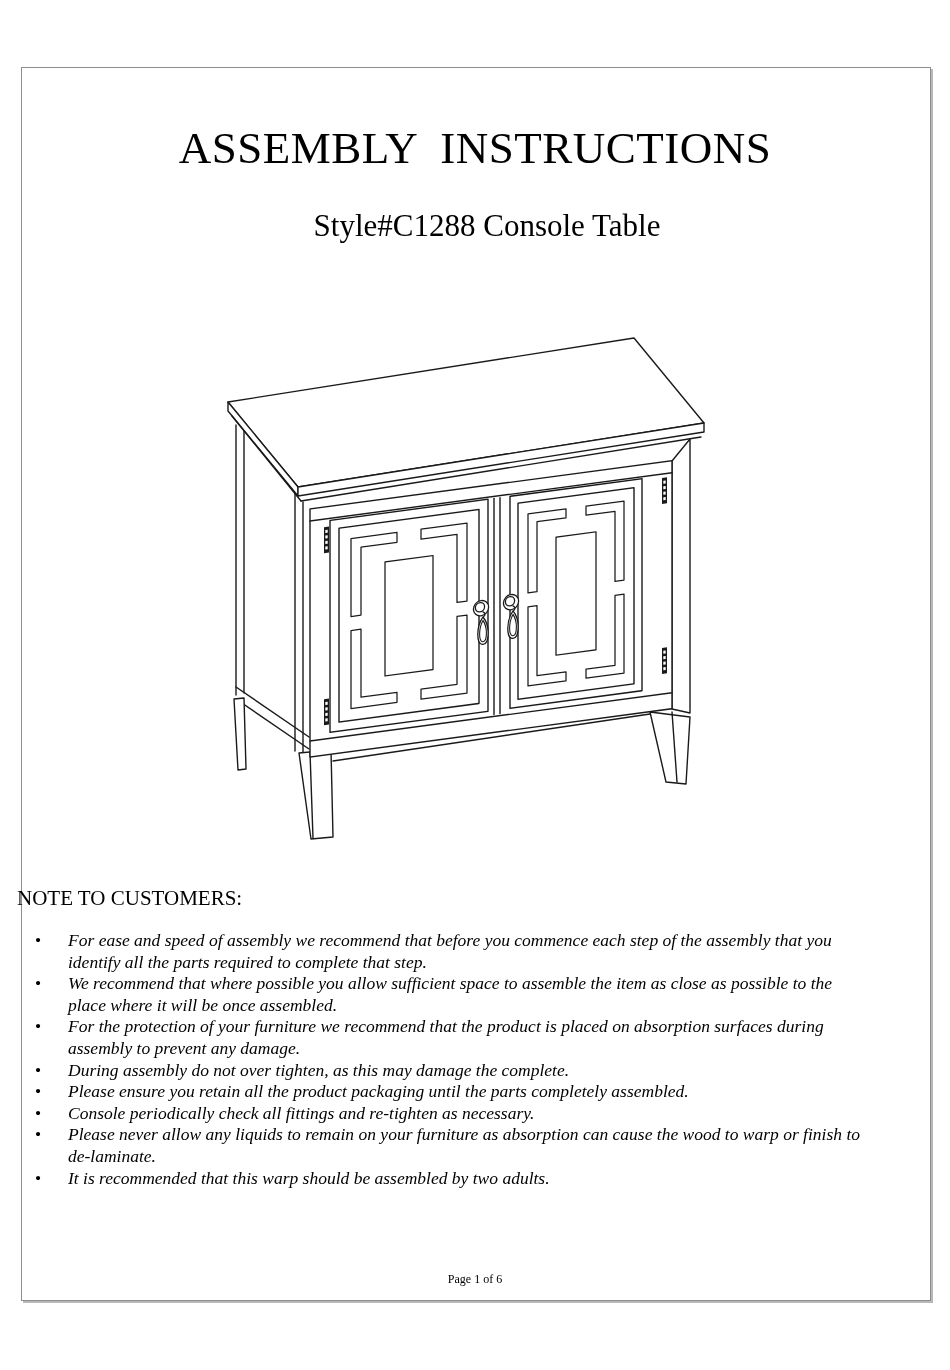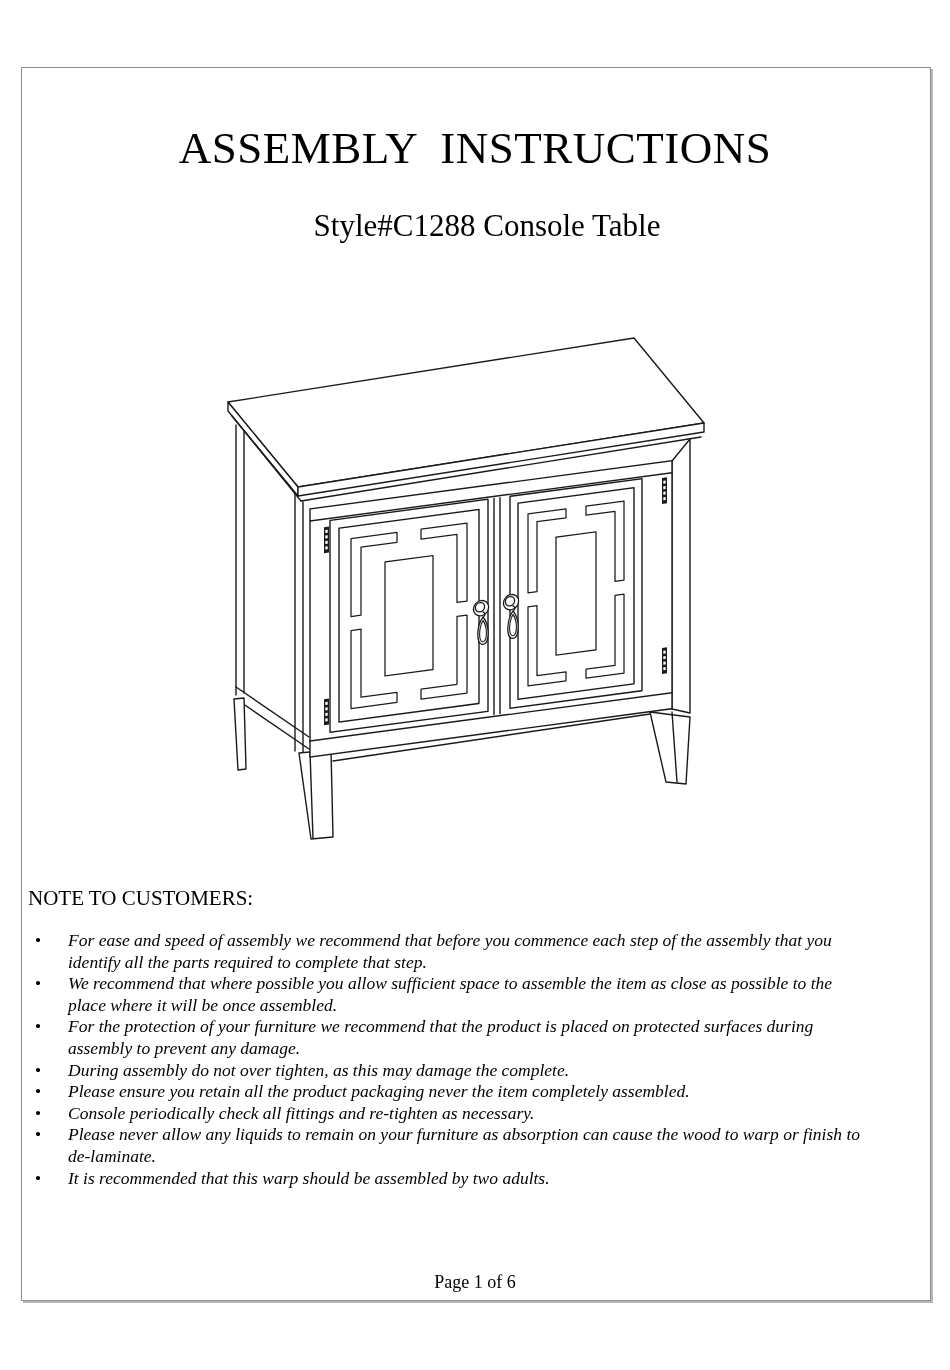--- a/index.html
+++ b/index.html
@@ -17,31 +17,31 @@
   }
   .title{
     position:absolute;top:122px;left:0;width:950px;
     text-align:center;font-size:45px;white-space:pre;letter-spacing:.5px;
   }
   .subtitle{
     position:absolute;top:208px;left:12px;width:950px;
     text-align:center;font-size:31px;
   }
   .figure{position:absolute;left:213px;top:332px;width:500px;height:535px;}
-  .note-heading{position:absolute;left:28px;top:886px;font-size:21px;}
+  .note-heading{position:absolute;left:17px;top:886px;font-size:21px;}
   .bullets{
     position:absolute;left:35px;top:930px;width:888px;
     font-size:17.5px;line-height:21.6px;
   }
   .bullet{display:flex;}
   .bullet .m{flex:0 0 33px;width:33px;}
   .bullet .t{white-space:pre-line;flex:1 1 auto;font-style:italic;}
   .footer{
     position:absolute;top:1272px;left:0;width:950px;
-    text-align:center;font-size:18px;
+    text-align:center;font-size:12px;
   }
   svg line, svg path, svg rect, svg circle{vector-effect:none;}
 </style>
 </head>
 <body>
 
 <div class="page-border"></div>
 
 <div class="title">ASSEMBLY  INSTRUCTIONS</div>
 <div class="subtitle">Style#C1288 Console Table</div>
@@ -171,30 +171,30 @@
     <div class="t">For ease and speed of assembly we recommend that before you commence each step of the assembly that you
 identify all the parts required to complete that step.</div>
   </div>
   <div class="bullet">
     <span class="m">•</span>
     <div class="t">We recommend that where possible you allow sufficient space to assemble the item as close as possible to the
 place where it will be once assembled.</div>
   </div>
   <div class="bullet">
     <span class="m">•</span>
-    <div class="t">For the protection of your furniture we recommend that the product is placed on protected surfaces during
+    <div class="t">For the protection of your furniture we recommend that the product is placed on absorption surfaces during
 assembly to prevent any damage.</div>
   </div>
   <div class="bullet">
     <span class="m">•</span>
     <div class="t">During assembly do not over tighten, as this may damage the complete.</div>
   </div>
   <div class="bullet">
     <span class="m">•</span>
-    <div class="t">Please ensure you retain all the product packaging never the item completely assembled.</div>
+    <div class="t">Please ensure you retain all the product packaging until the parts completely assembled.</div>
   </div>
   <div class="bullet">
     <span class="m">•</span>
     <div class="t">Console periodically check all fittings and re-tighten as necessary.</div>
   </div>
   <div class="bullet">
     <span class="m">•</span>
     <div class="t">Please never allow any liquids to remain on your furniture as absorption can cause the wood to warp or finish to
 de-laminate.</div>
   </div>

